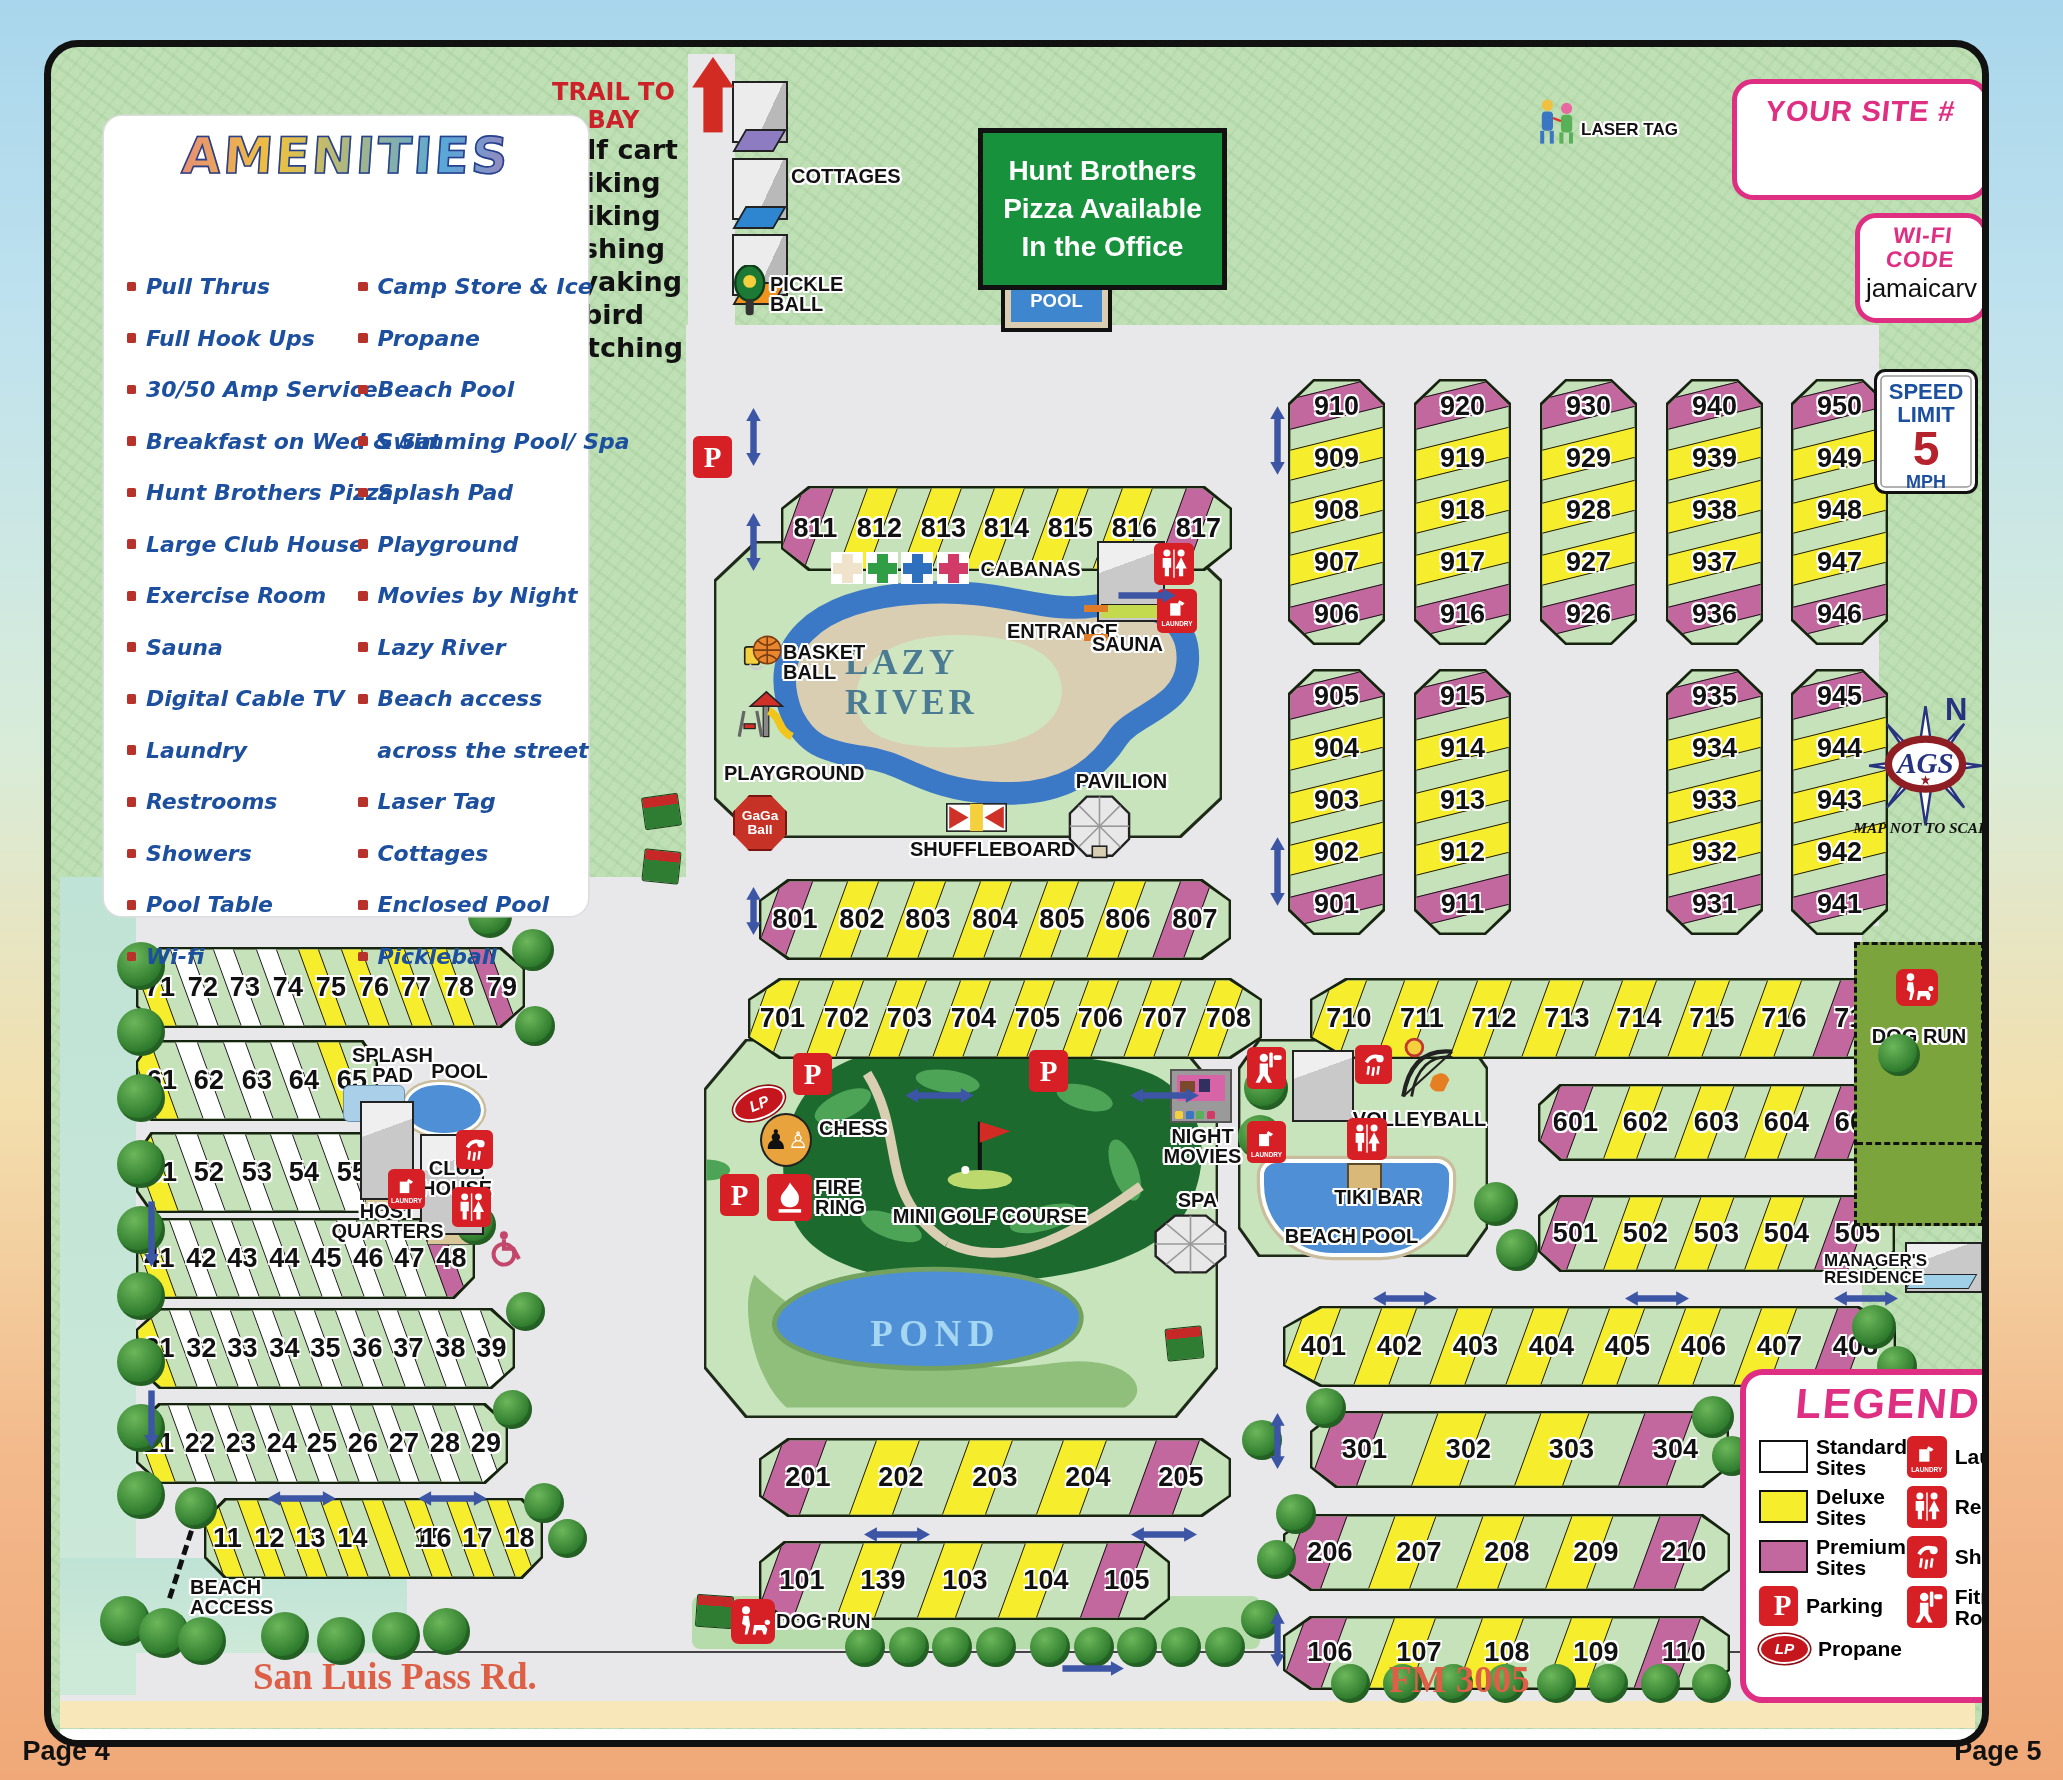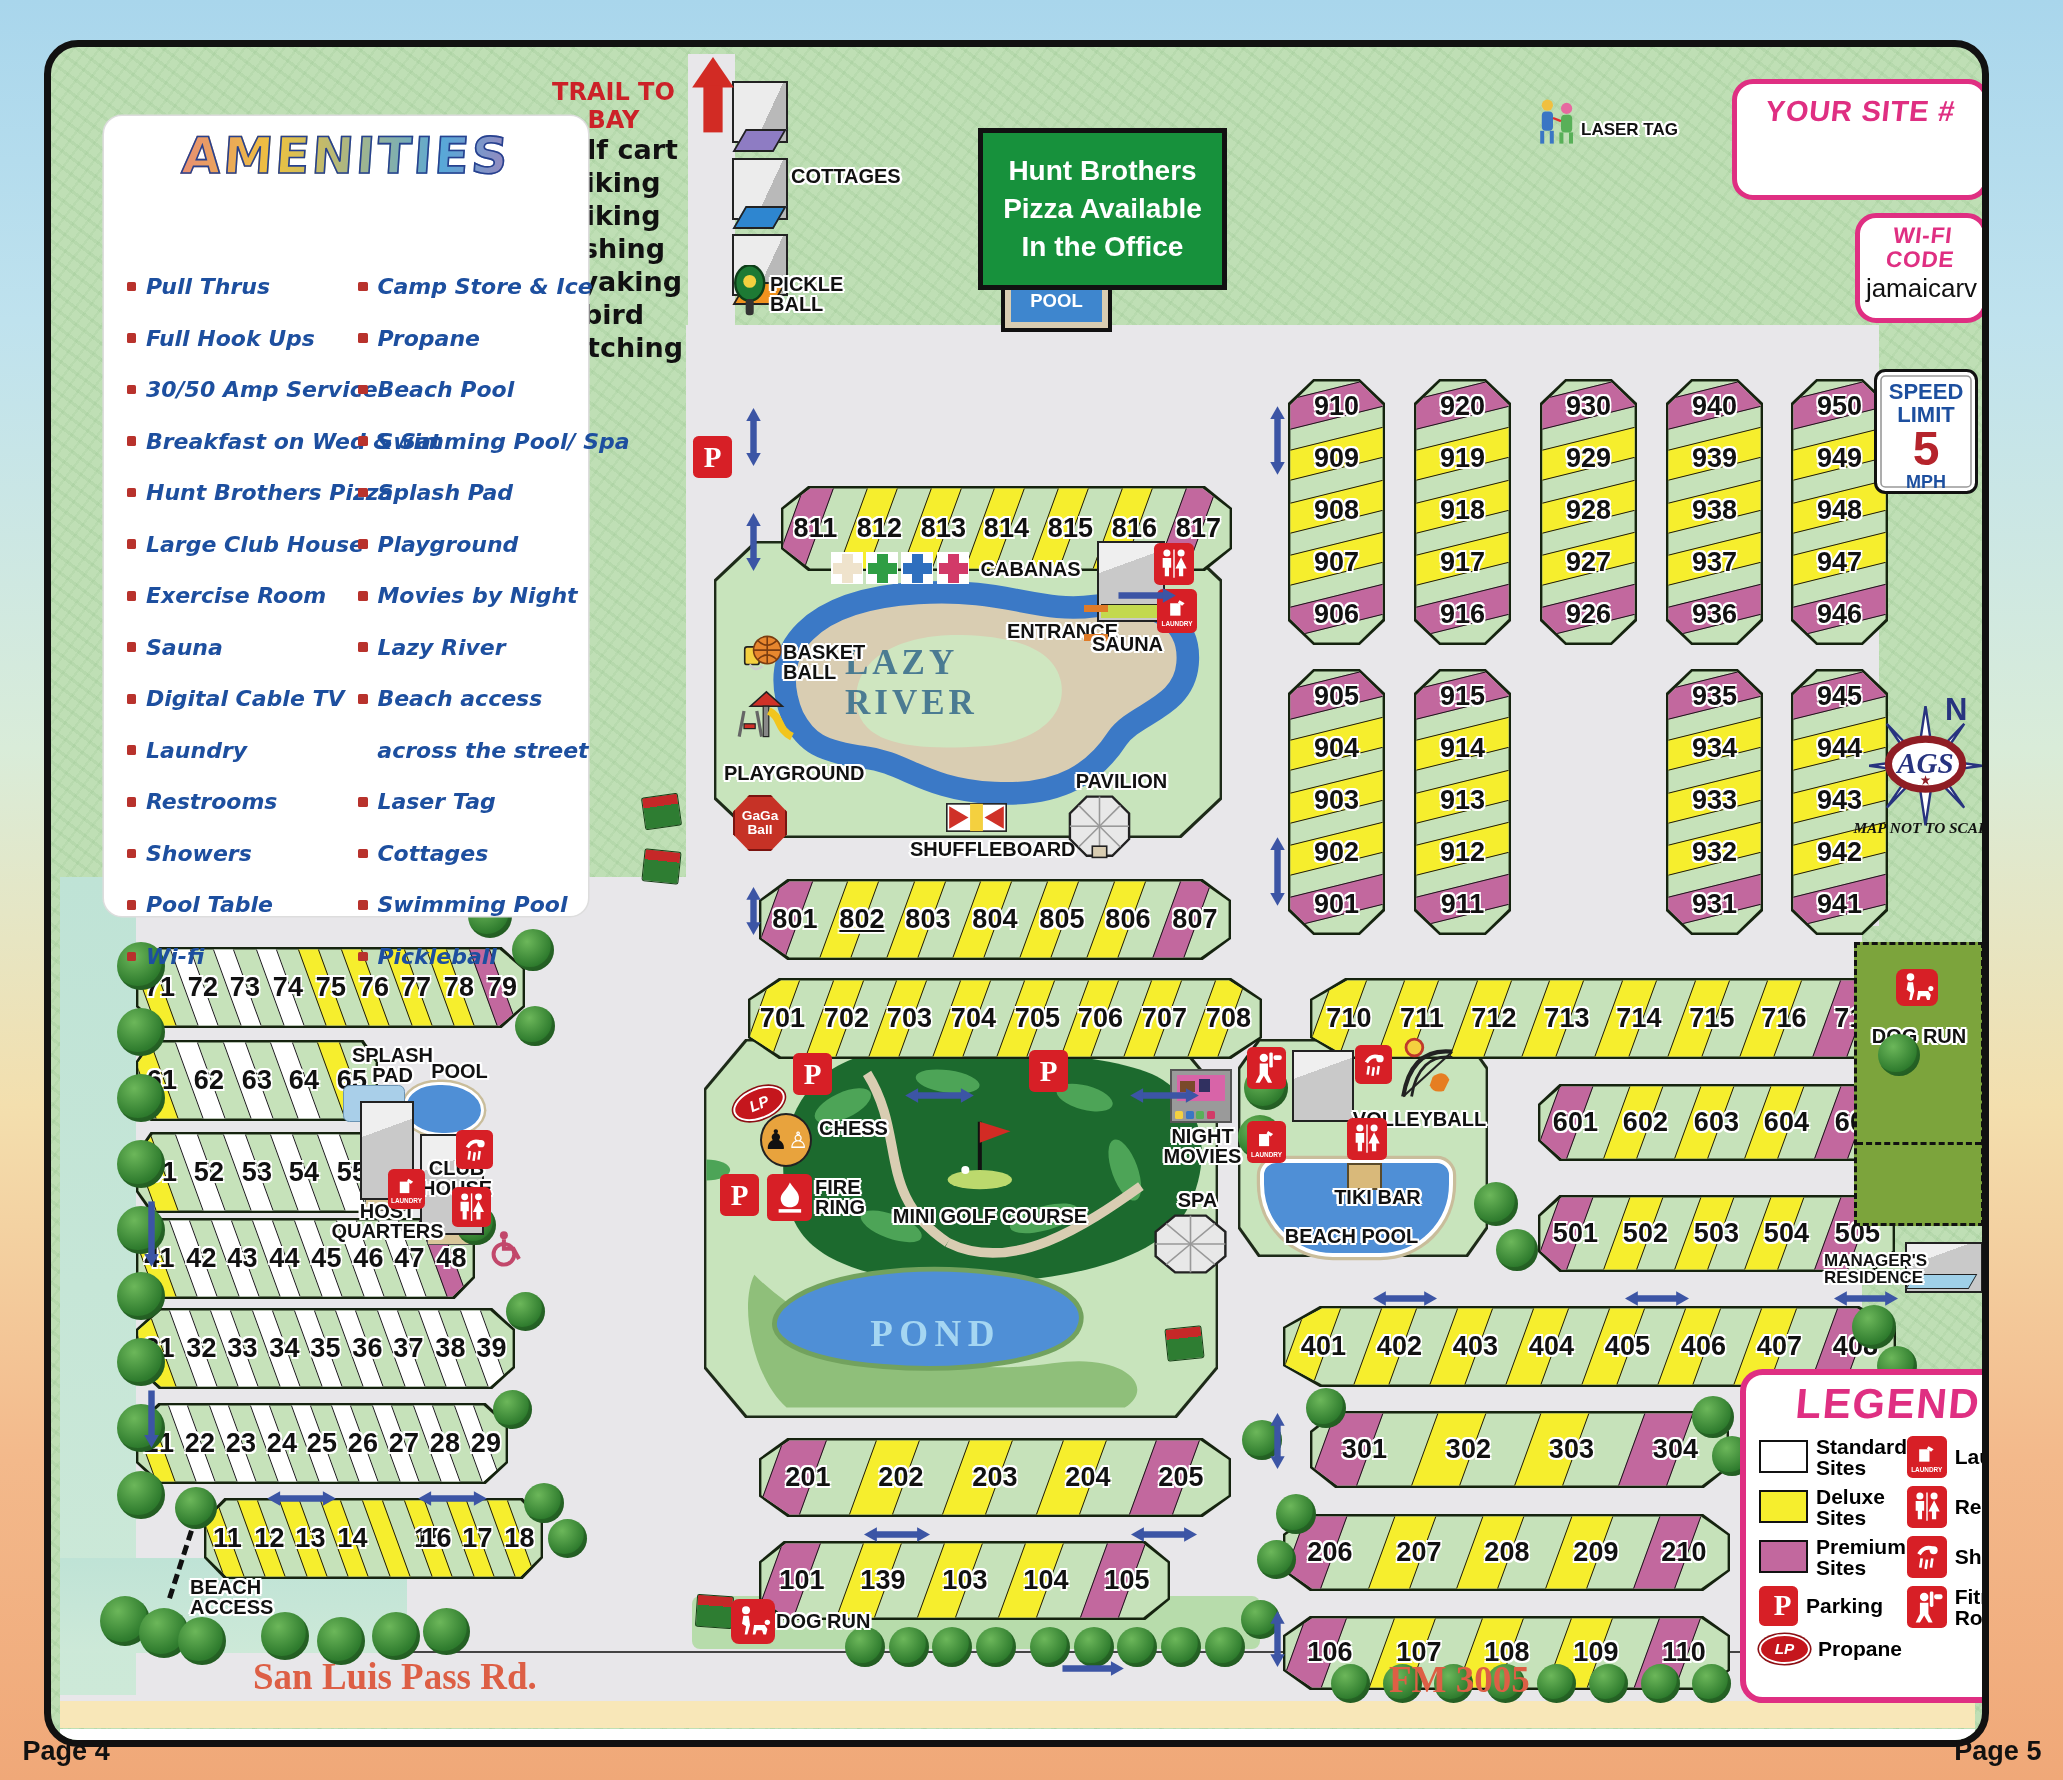--- a/index.html
+++ b/index.html
@@ -121,21 +121,21 @@
         <div class="amen-item">Beach Pool</div>
         <div class="amen-item">Swimming Pool/ Spa</div>
         <div class="amen-item">Splash Pad</div>
         <div class="amen-item">Playground</div>
         <div class="amen-item">Movies by Night</div>
         <div class="amen-item">Lazy River</div>
         <div class="amen-item">Beach access</div>
         <div class="amen-item cont">across the street</div>
         <div class="amen-item">Laser Tag</div>
         <div class="amen-item">Cottages</div>
-        <div class="amen-item">Swimming Pool</div>
+        <div class="amen-item">Enclosed Pool</div>
         <div class="amen-item">Pickleball</div>
       </div>
   </div>
 
   <div class="abs" style="left:490px;top:31px;width:145px;text-align:center;z-index:6;font:bold 24px 'DejaVu Sans',sans-serif;color:#cc2128;white-space:pre-line;">TRAIL TO
 BAY</div>
   <div class="abs" id="trailActs" style="left:490px;top:87px;width:145px;text-align:center;z-index:6;font:bold 27px 'DejaVu Sans',sans-serif;color:#111;line-height:1.22;">
       <div style="white-space: pre-line;">golf cart</div>
       <div style="white-space: pre-line;">hiking</div>
       <div style="white-space: pre-line;">biking</div>
@@ -786,21 +786,21 @@
         <div class="snum" style="left: 319px; top: 0px; width: 64px; line-height: 80px;">816</div>
         <div class="stripe" style="left: 388px; top: -25%; width: 29px; height: 150%; transform: skewX(-20deg); background: rgb(194, 104, 158);"></div>
         <div class="snum" style="left: 383px; top: 0px; width: 64px; line-height: 80px;">817</div>
       </div>
     </div>
     <div class="srow" style="left: 708px; top: 832px; width: 472px; height: 81px;">
       <div class="srow-in">
         <div class="stripe" style="left: 5.3px; top: -25%; width: 30px; height: 150%; transform: skewX(-20deg); background: rgb(194, 104, 158);"></div>
         <div class="snum" style="left: 0px; top: 0px; width: 67px; line-height: 76px;">801</div>
         <div class="stripe" style="left: 72px; top: -25%; width: 30px; height: 150%; transform: skewX(-20deg); background: rgb(246, 238, 45);"></div>
-        <div class="snum" style="left: 67px; top: 0px; width: 67px; line-height: 76px; text-decoration: underline;">802</div>
+        <div class="snum" style="left: 67px; top: 0px; width: 67px; line-height: 76px;">802</div>
         <div class="stripe" style="left: 139px; top: -25%; width: 30px; height: 150%; transform: skewX(-20deg); background: rgb(246, 238, 45);"></div>
         <div class="snum" style="left: 133px; top: 0px; width: 67px; line-height: 76px;">803</div>
         <div class="stripe" style="left: 205px; top: -25%; width: 30px; height: 150%; transform: skewX(-20deg); background: rgb(246, 238, 45);"></div>
         <div class="snum" style="left: 200px; top: 0px; width: 67px; line-height: 76px;">804</div>
         <div class="stripe" style="left: 272px; top: -25%; width: 30px; height: 150%; transform: skewX(-20deg); background: rgb(246, 238, 45);"></div>
         <div class="snum" style="left: 267px; top: 0px; width: 67px; line-height: 76px;">805</div>
         <div class="stripe" style="left: 339px; top: -25%; width: 30px; height: 150%; transform: skewX(-20deg); background: rgb(246, 238, 45);"></div>
         <div class="snum" style="left: 333px; top: 0px; width: 67px; line-height: 76px;">806</div>
         <div class="stripe" style="left: 405px; top: -25%; width: 30px; height: 150%; transform: skewX(-20deg); background: rgb(194, 104, 158);"></div>
         <div class="snum" style="left: 400px; top: 0px; width: 67px; line-height: 76px;">807</div>

